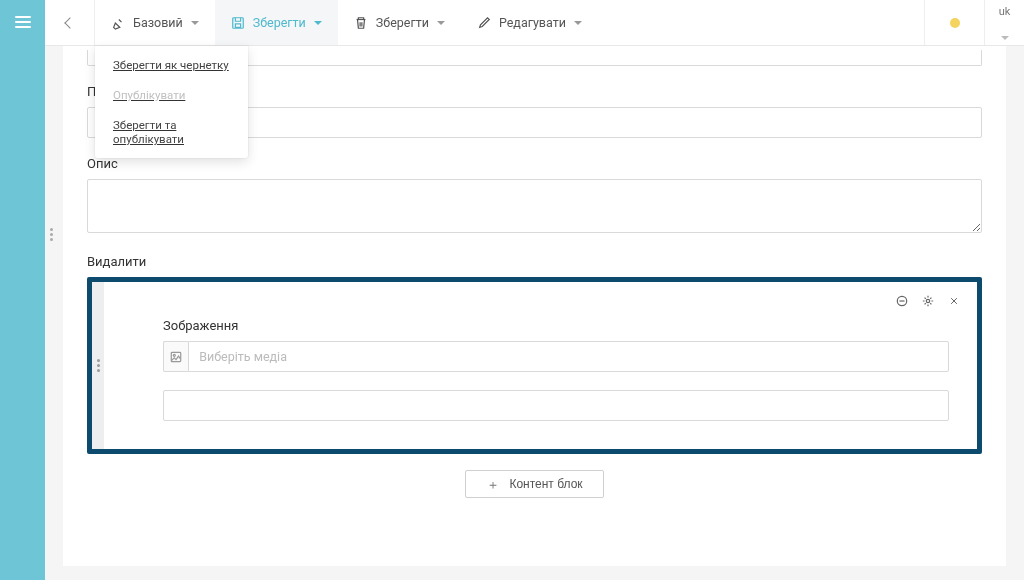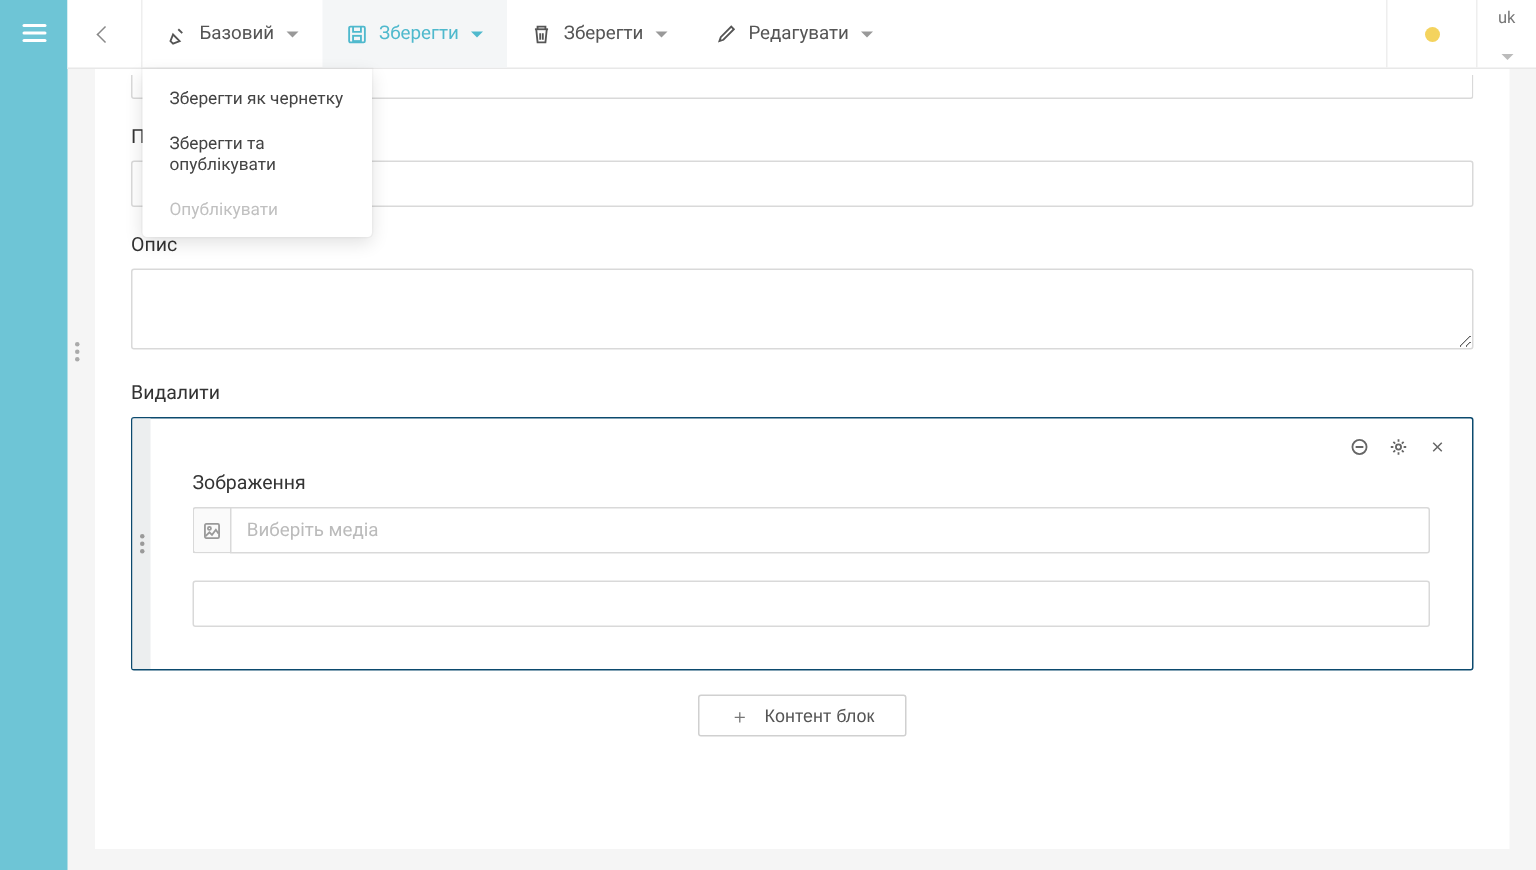--- a/index.html
+++ b/index.html
@@ -75,20 +75,21 @@
 
     .dropdown {
       position: absolute;
       top: 46px; left: 95px;
       width: 153px;
       background: #fff;
       box-shadow: 0 4px 12px rgba(0,0,0,0.12), 0 0 0 1px rgba(0,0,0,0.03);
       border-radius: 0 0 3px 3px;
       padding: 4px 0;
       z-index: 100;
+      text-decoration: underline;
     }
     .dropdown-item {
       padding: 8px 18px;
       font-size: 11.5px;
       color: #444;
       cursor: pointer;
     }
     .dropdown-item.disabled { color: #c0c0c0; cursor: default; }
 
     .top-spacer { flex: 1; }
@@ -145,24 +146,25 @@
       width: 100%;
       height: 16px;
       border: 1px solid #d9d9d9;
       border-top: none;
       border-radius: 0 0 2px 2px;
       background: #fff;
     }
     .txt-area { height: 54px; resize: both; }
 
     .content-block {
-      border: 1px solid #0c4a6e;
+      border: 5px solid #0c4a6e;
       border-radius: 2px;
       display: flex;
       position: relative;
+      gap: 31px;
     }
     .block-drag {
       width: 12px;
       background: #eceeef;
       display: flex; align-items: center; justify-content: center;
       cursor: grab;
     }
     .block-drag .d { display: flex; flex-direction: column; gap: 2px; }
     .block-drag .d span { width: 3px; height: 3px; background: #9a9a9a; border-radius: 50%; }
     .block-body {
@@ -266,22 +268,22 @@
     <div class="dot-yellow"></div>
   </div>
   <div class="top-lang">
     <span>uk</span>
     <span class="chev-down"></span>
   </div>
 </div>
 
 <div class="dropdown">
   <div class="dropdown-item">Зберегти як чернетку</div>
+  <div class="dropdown-item disabled">Опублікувати</div>
   <div class="dropdown-item">Зберегти та опублікувати</div>
-  <div class="dropdown-item disabled">Опублікувати</div>
 </div>
 
 <div class="dots-v">
   <span></span>
     <span></span>
     <span></span>
 </div>
 
 <div class="workspace">
   <div class="panel">

